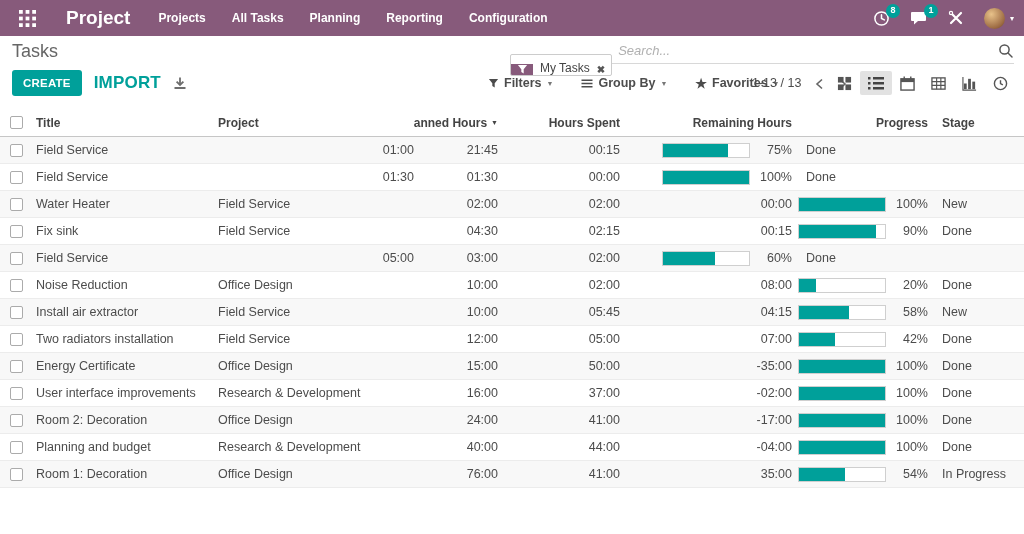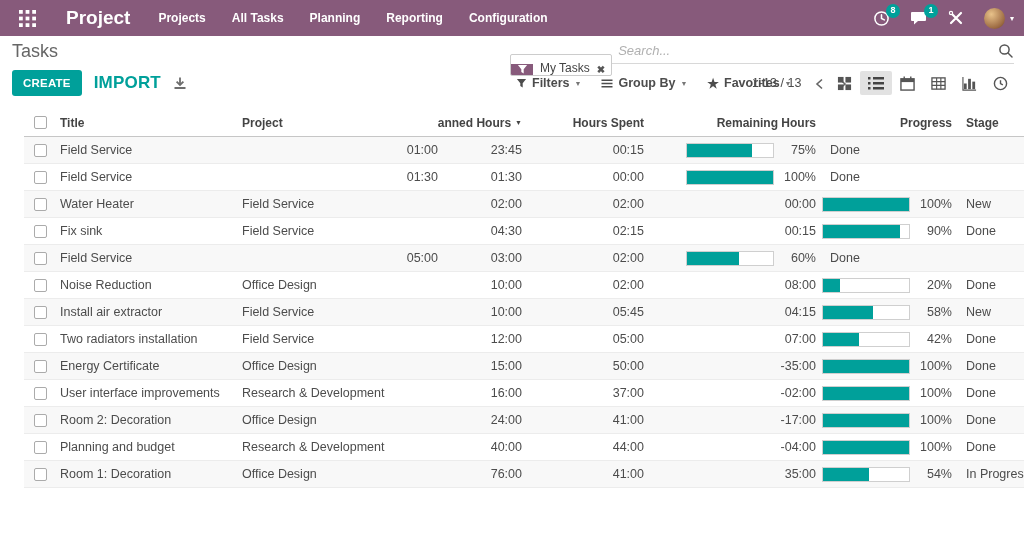--- a/index.html
+++ b/index.html
@@ -36,33 +36,33 @@
   .search-input { flex:1; border:none; outline:none; font-size:13px; color:#4d7c0f; background:transparent;font-style:italic; }
   .search-input::placeholder { color:#b0b0b0; }
 
   
   .cpanel { height:34px; position:relative; display:flex; align-items:center; padding:0 12px; }
   .btn-create { background:#00A09A; color:#fff; border:none; font-size:11.5px; font-weight:bold;
                 padding:7px 11px; border-radius:3px; cursor:pointer; letter-spacing:.2px; }
   .btn-import { background:none; border:none; color:#00A09A; font-size:17px; font-weight:bold;
                 margin-left:12px; cursor:pointer; letter-spacing:.2px; }
   .dl-btn { margin-left:12px; cursor:pointer; display:flex; align-items:center; }
-  .vgroup { position:absolute; left:516px; display:flex; align-items:center; gap:20px; }
+  .vgroup { position:absolute; left:488px; display:flex; align-items:center; gap:28px; }
   .dd { display:flex; align-items:center; gap:5px; font-size:12.5px; color:#4c4c4c; cursor:pointer; font-weight:bold; }
   .dd .caret { font-size:7px; color:#777; }
   .star { font-size:13px; color:#4c4c4c; }
   .pager { position:absolute; left:752px; display:flex; align-items:flex-end; gap:14px; }
   .pager-text { font-size:12.5px; color:#4c4c4c; }
   .pg-btn { cursor:pointer; display:flex; align-items:center; }
   .switcher { position:absolute; right:8px; display:flex; align-items:center; }
   .sw-btn { padding:5px 8px; display:flex; align-items:center; cursor:pointer; border-radius:2px; }
   .sw-btn.active { background:#e2e2e2; }
 
   
-  .table { margin-top:9px;margin-left:24px; }
+  .table { margin-top:9px; }
   .thead, .trow { display:grid;
      grid-template-columns:36px 182px 196px 84px 122px 172px 136px 1fr;
      align-items:center; }
   .thead { height:28px; border-bottom:1px solid #c6c6c6; font-weight:bold; font-size:12px; color:#444; }
   .trow { height:27px; border-bottom:1px solid #ececec; font-size:12.5px; cursor:pointer; }
   .trow:nth-child(odd) { background:#f8f8f8; }
   .cell { overflow:hidden; white-space:nowrap; }
   .c-check { display:flex; justify-content:flex-start; padding-left:10px; }
   .cb { width:13px; height:13px; border:1px solid #ababab; border-radius:2px; background:#fff; display:inline-block; cursor:pointer; }
   .c-num, .h-num { text-align:right; }
@@ -270,21 +270,21 @@
     <div class="cell h-num">Progress</div>
     <div class="cell h-stage">Stage</div>
   </div>
   <div>
       <div class="trow">
         <div class="cell c-check">
           <span class="cb"></span>
         </div>
         <div class="cell c-proj">Field Service</div>
         <div class="cell c-num">01:00</div>
-        <div class="cell c-num">23:45</div>
+        <div class="cell c-num">21:45</div>
         <div class="cell c-num">00:15</div>
         <div class="cell c-prog">
           <span class="pbar">
             <span class="pfill" style="width: 75%;"></span>
           </span>
           <span class="ppct">75%</span>
         </div>
         <div class="cell c-stage">Done</div>
       </div>
       <div class="trow">

